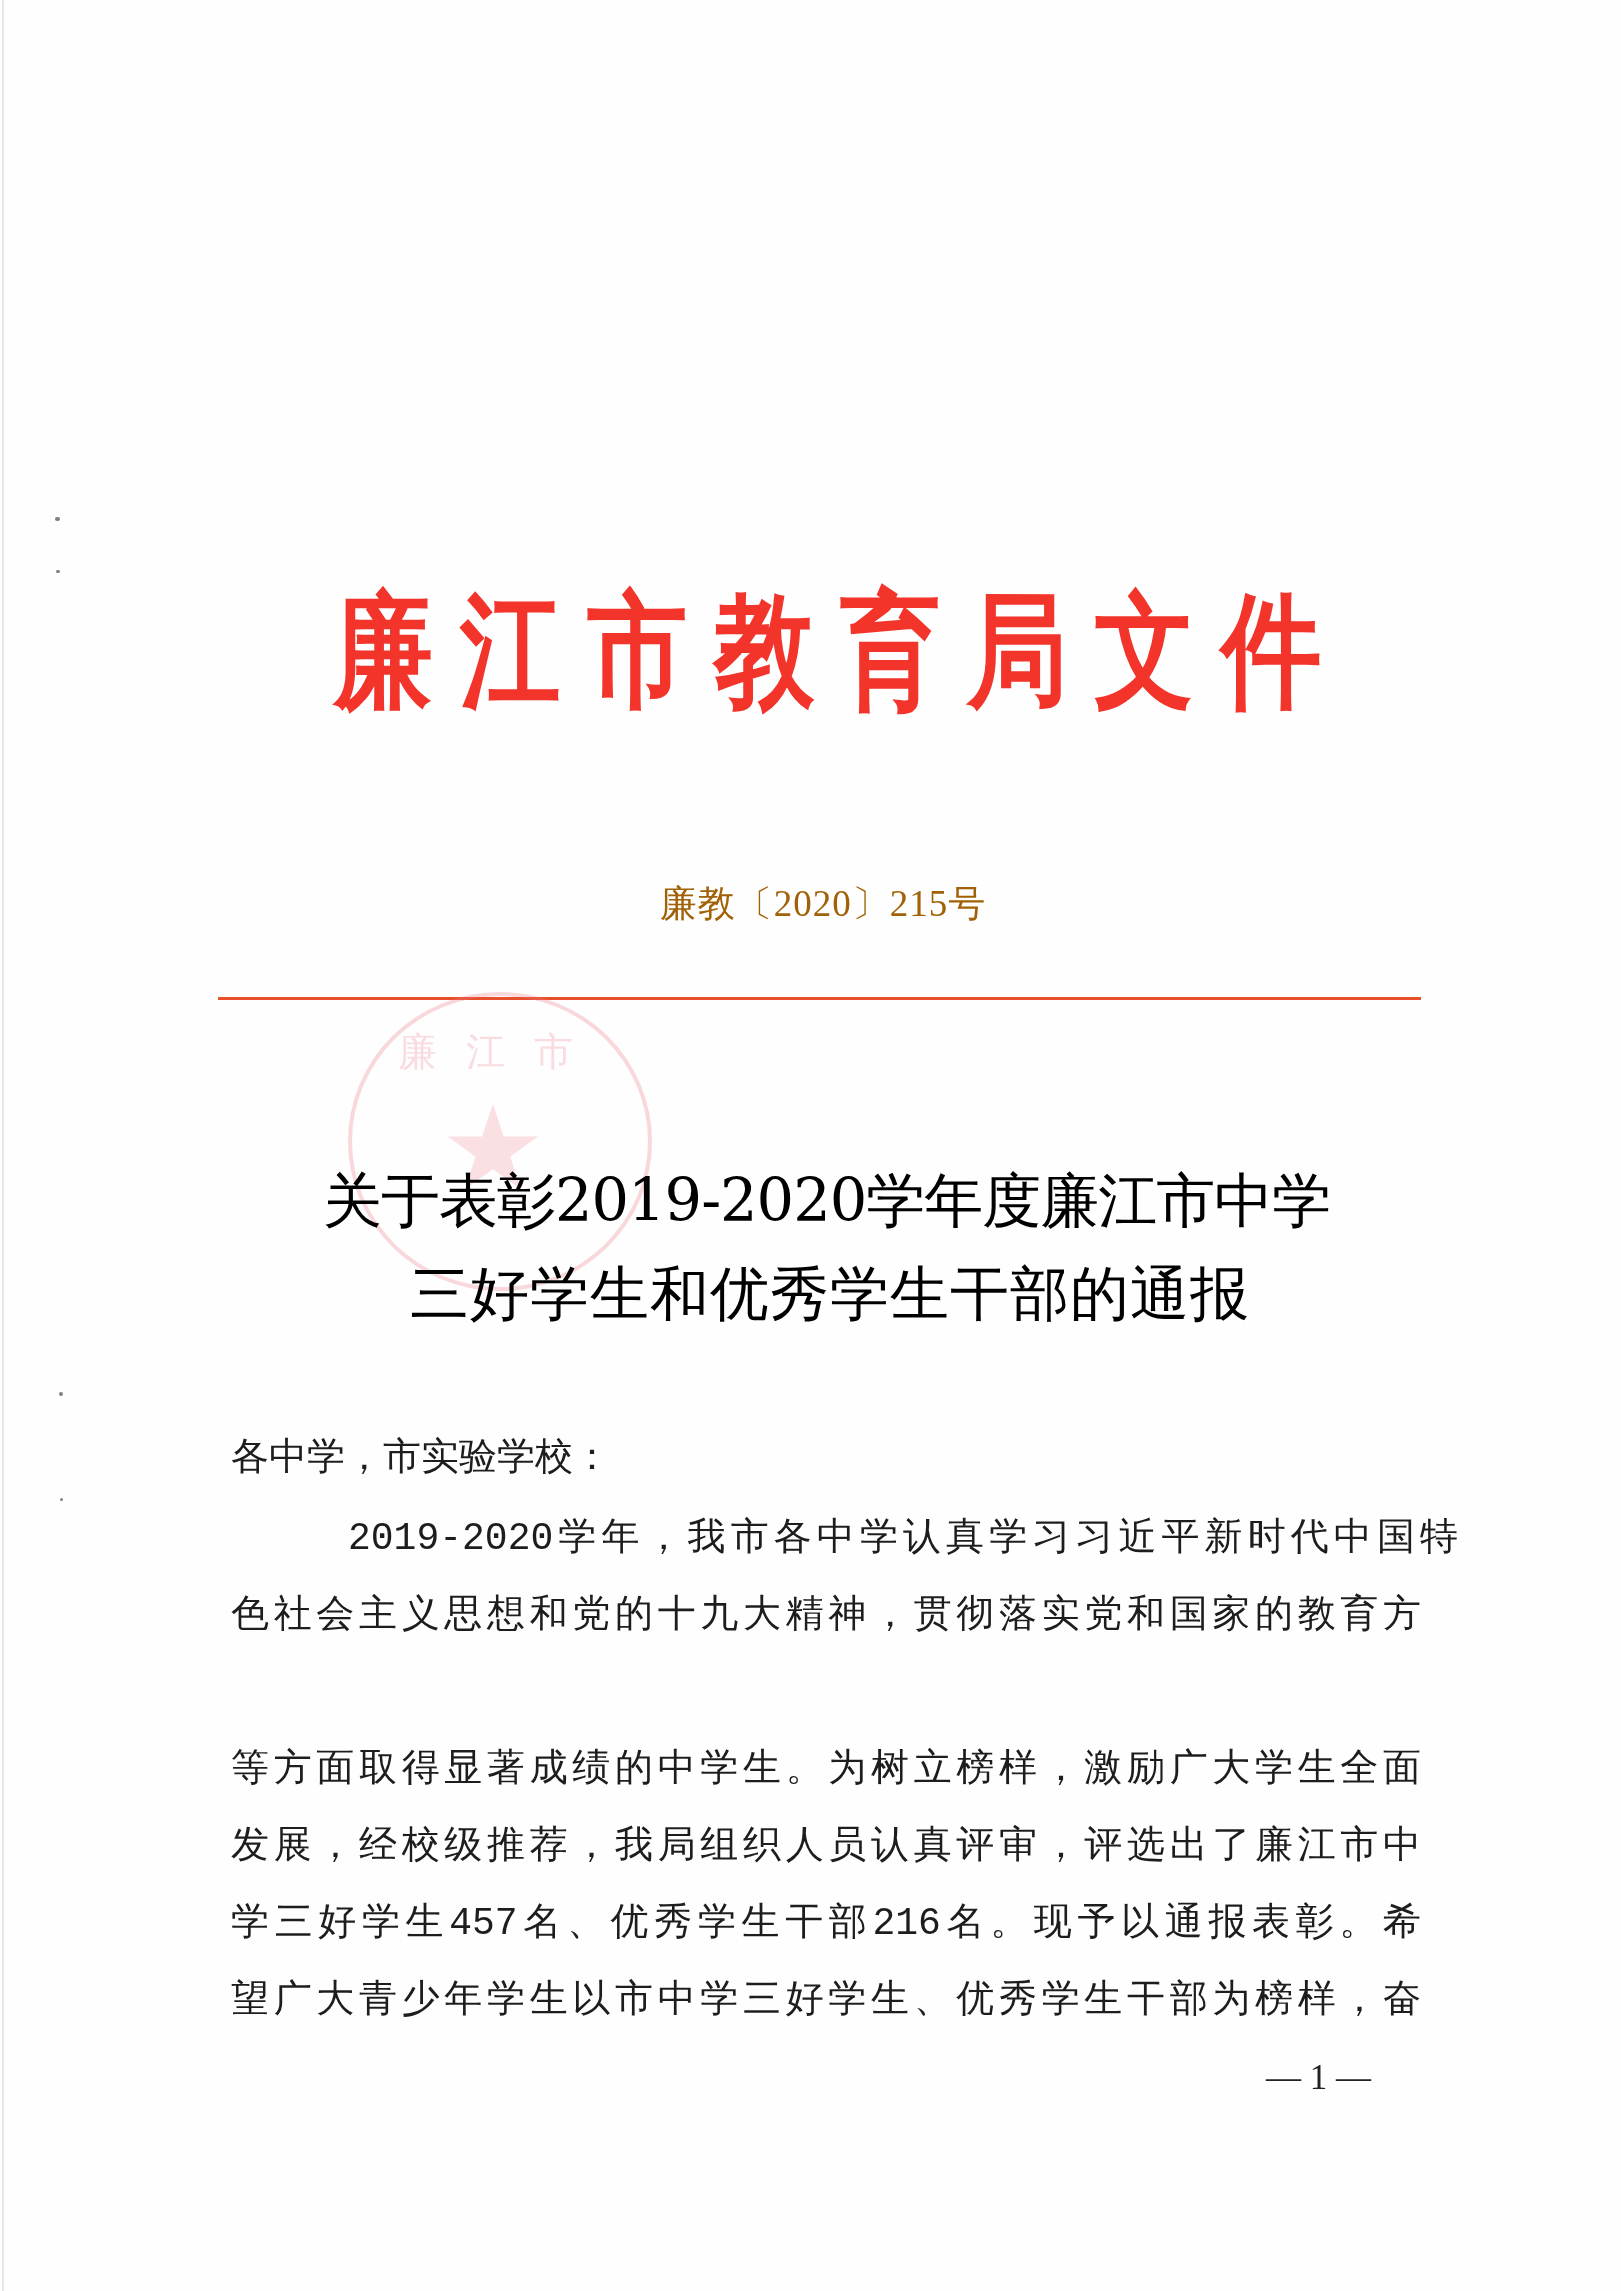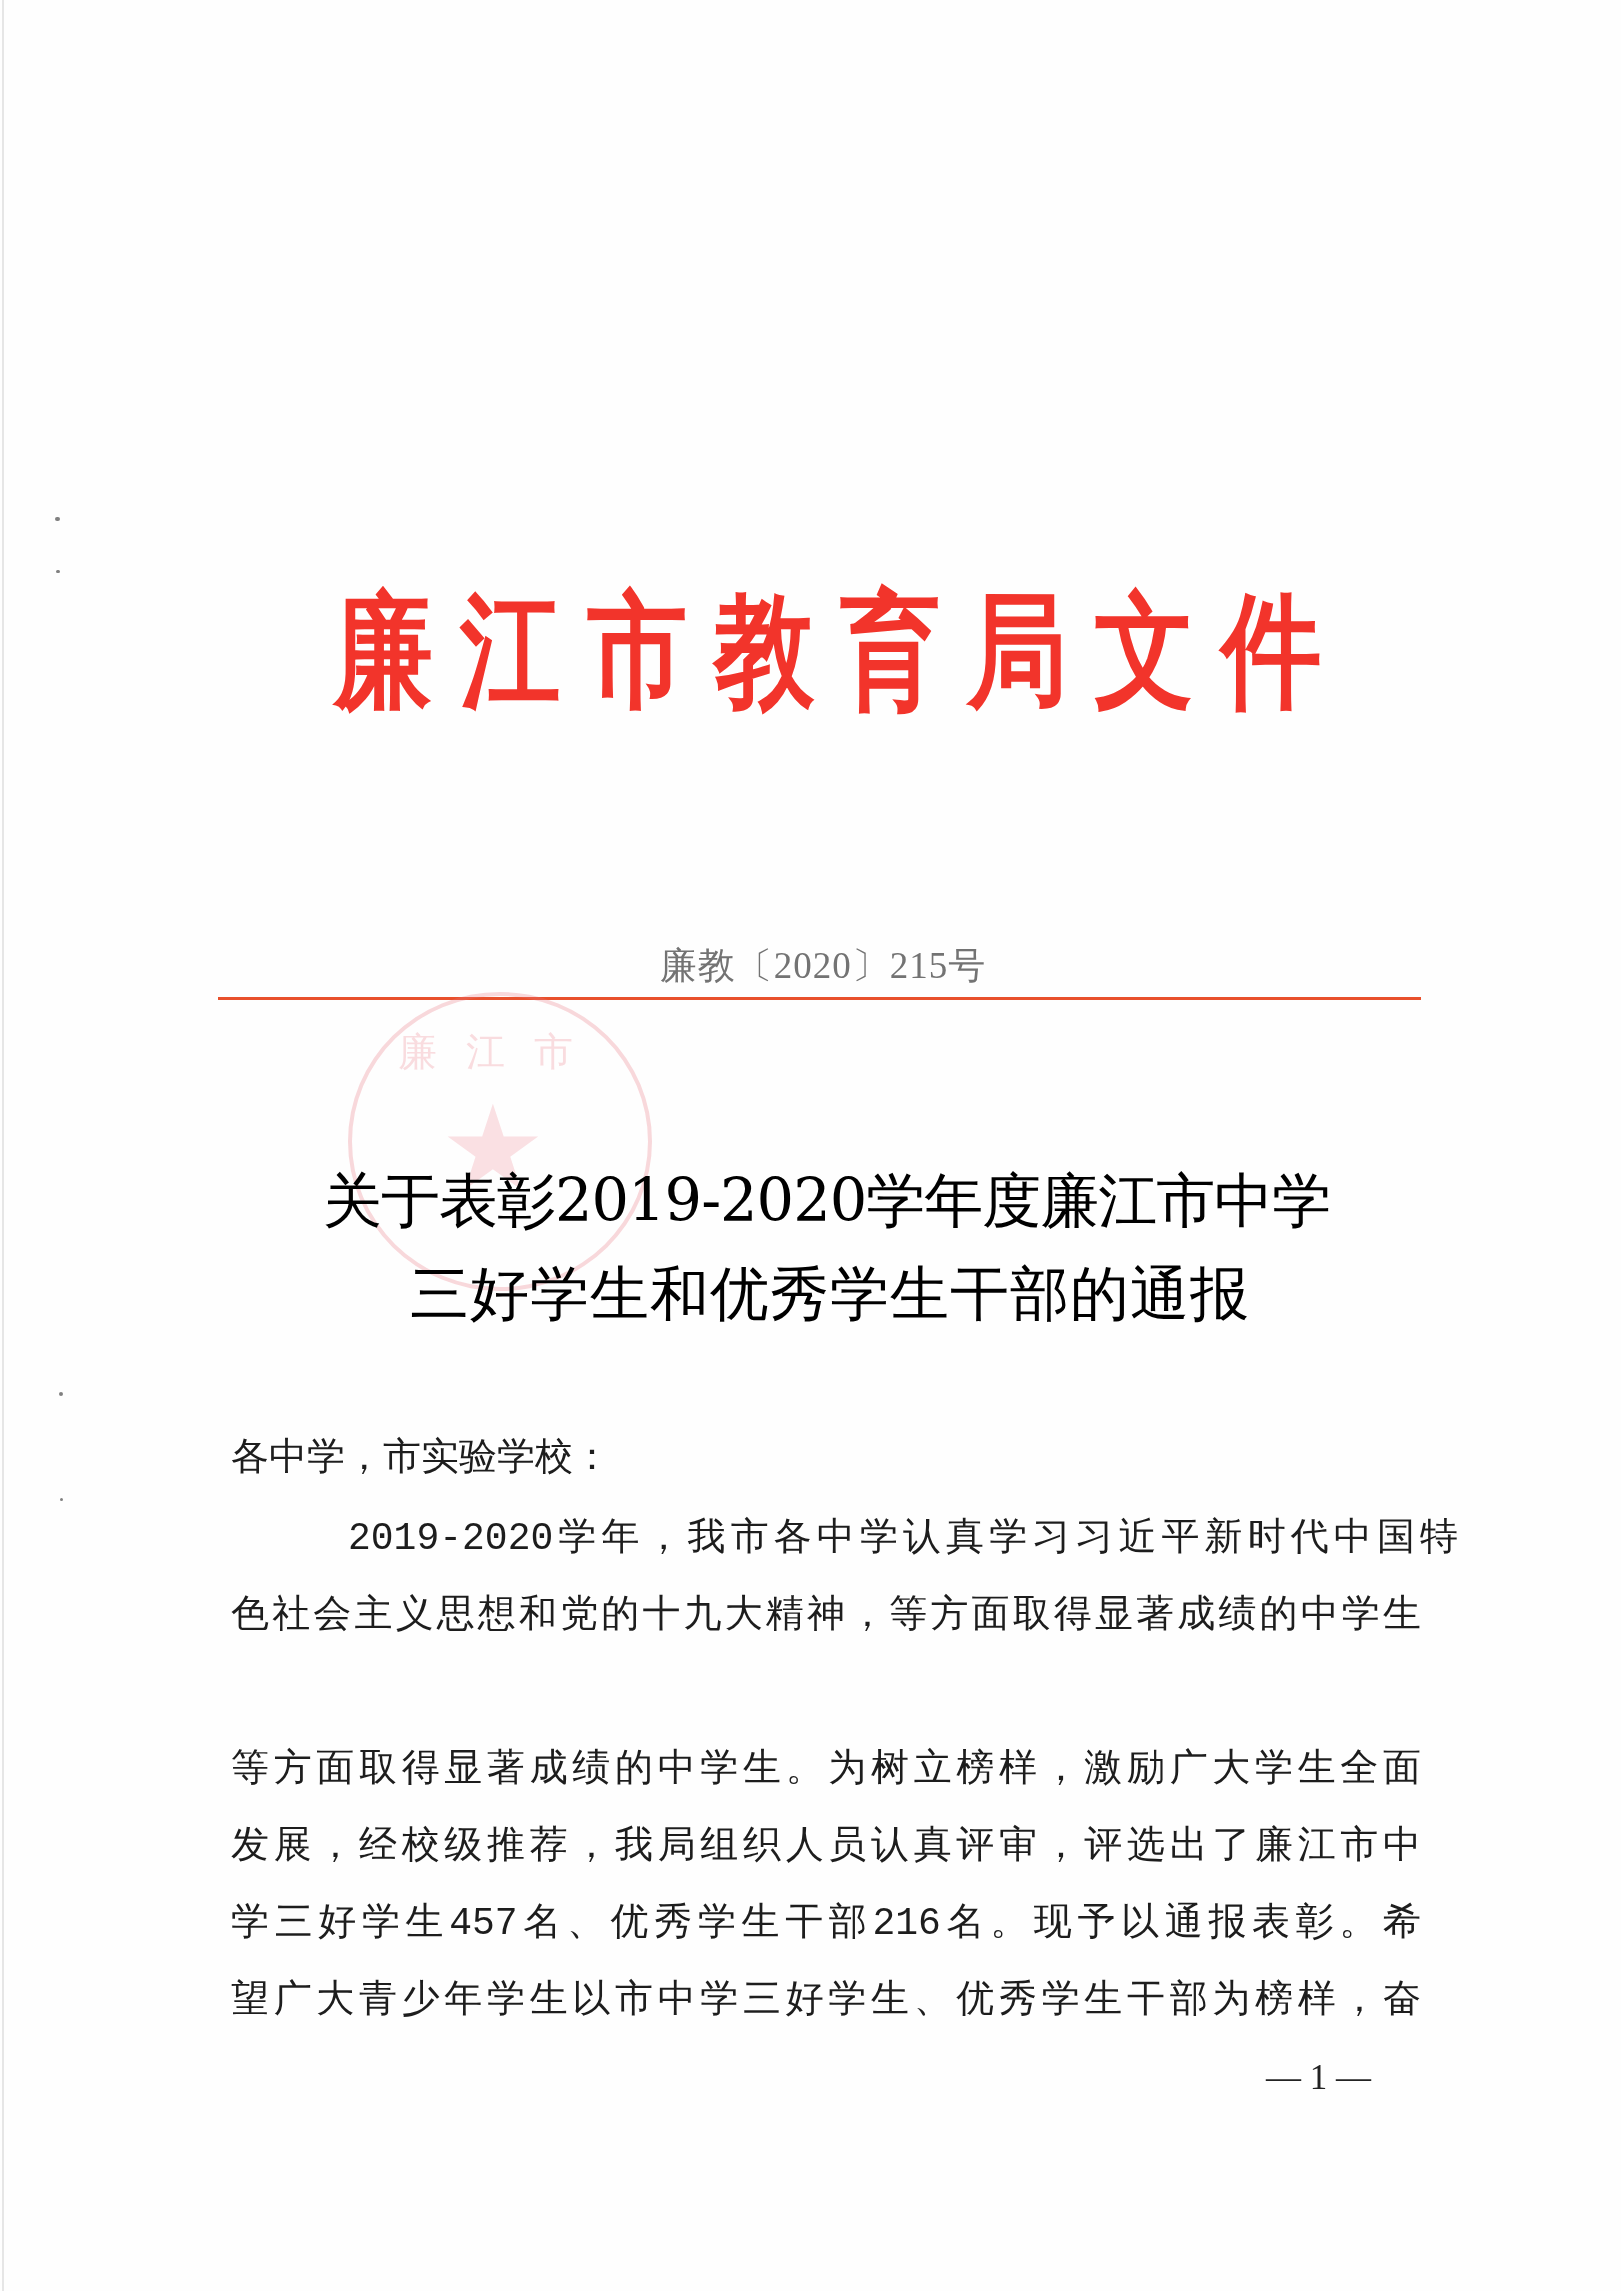--- a/index.html
+++ b/index.html
@@ -14,22 +14,22 @@
     position: absolute; top: 580px; left: 323px; width: 990px; height: 142px;
     display: flex; justify-content: space-between; align-items: center;
   }
   .red-head span {
     display: inline-block; width: 102px; text-align: center;
     font-family: "DejaVu Sans", "Liberation Sans", sans-serif; font-weight: bold;
     font-size: 125px; line-height: 142px; color: #f2342b;
     transform: scaleX(0.8); transform-origin: center;
   }
   .doc-no {
-    position: absolute; top: 941px; left: 627px; width: 392px; height: 49px; text-align: center;
-    font-size: 37px; line-height: 49px; color: #737373; letter-spacing: 1px;
+    position: absolute; top: 879px; left: 627px; width: 392px; height: 49px; text-align: center;
+    font-size: 37px; line-height: 49px; color: #a16207; letter-spacing: 1px;
     font-family: "Liberation Serif", "DejaVu Serif", serif;
   }
   .red-rule { position: absolute; top: 997px; left: 218px; width: 1203px; height: 2.9px; background: #e8502c; }
   .stamp {
     position: absolute; left: 348px; top: 992px; width: 304px; height: 299px; border-radius: 50%;
     border: 4.9px solid rgba(235,120,130,.28); box-sizing: border-box;
   }
   .stamp .star {
     position: absolute; left: 88px; top: 93px; font-size: 118px; line-height: 118px;
     color: rgba(235,120,130,.22); font-family: "DejaVu Sans", sans-serif;
@@ -84,21 +84,21 @@
     <div class="ring-text">廉江市</div>
     <div class="star">★</div>
   </div>
 
   <div class="heading-line hl1">关于表彰2019-2020学年度廉江市中学</div>
   <div class="heading-line hl2">三好学生和优秀学生干部的通报</div>
 
   <div class="body-line salutation" style="top:1435px;">各中学，市实验学校：</div>
 
   <div class="body-line indent" style="top:1515px;">2019-2020学年，我市各中学认真学习习近平新时代中国特</div>
-  <div class="body-line" style="top:1592px;">色社会主义思想和党的十九大精神，等方面取得显著成绩的中学生</div>
+  <div class="body-line" style="top:1592px;">色社会主义思想和党的十九大精神，贯彻落实党和国家的教育方</div>
   <div class="body-line" style="top:1746px;">等方面取得显著成绩的中学生。为树立榜样，激励广大学生全面</div>
   <div class="body-line" style="top:1823px;">发展，经校级推荐，我局组织人员认真评审，评选出了廉江市中</div>
   <div class="body-line" style="top:1900px;">学三好学生457名、优秀学生干部216名。现予以通报表彰。希</div>
   <div class="body-line" style="top:1977px;">望广大青少年学生以市中学三好学生、优秀学生干部为榜样，奋</div>
 
   <div class="page-no">— 1 —</div>
 </div>
 
 
 </body></html>

